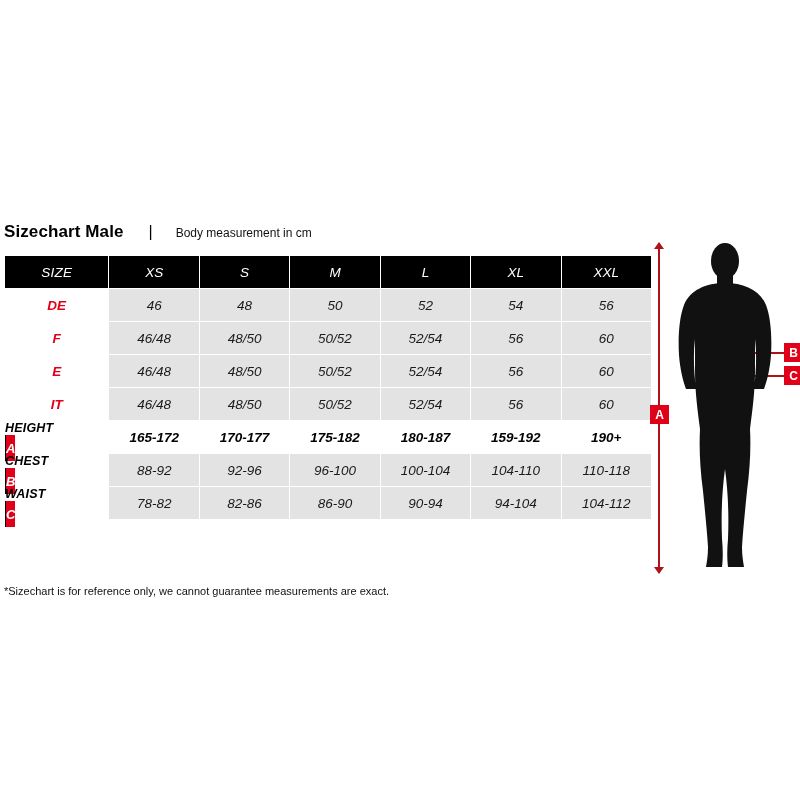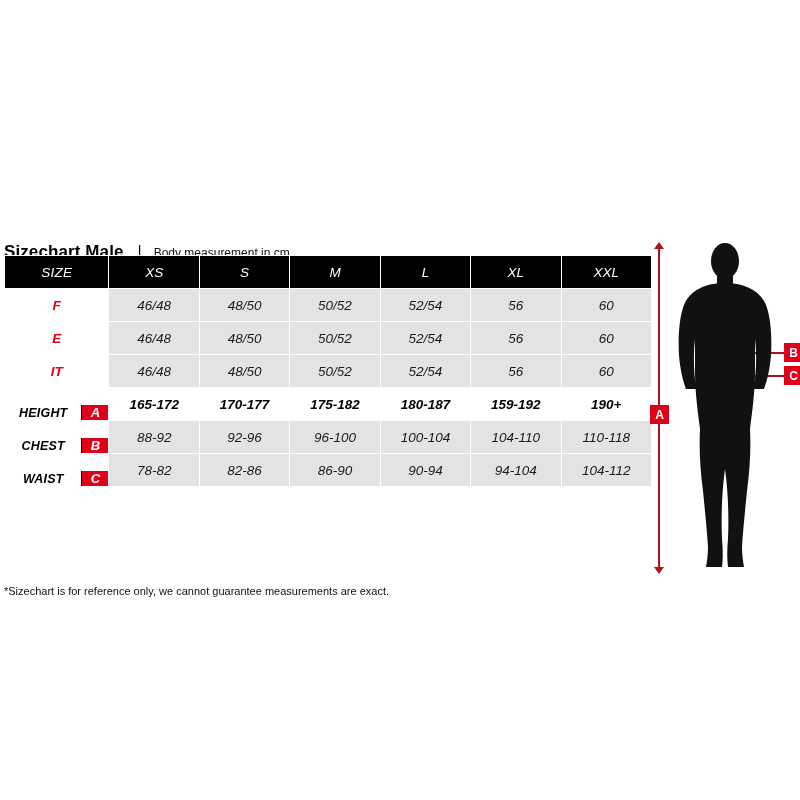--- a/index.html
+++ b/index.html
@@ -23,22 +23,21 @@
     height: 800px;
   }
 
   
   .title-row {
     position: absolute;
     left: 4px;
     top: 222px;
     display: flex;
     align-items: baseline;
-    gap: 0;
-    margin-top: 20px;
+    gap: 11px;
   }
   .title-main {
     font-size: 17px;
     font-weight: bold;
     color: #000000;
     letter-spacing: 0.1px;
   }
   .title-sep {
     font-size: 16px;
     color: #000000;
@@ -118,22 +117,23 @@
   }
 
   
   td.meas-label {
     background: #ffffff;
     border: 1px solid #000000;
     padding: 0;
   }
   .meas-label-inner {
     display: flex;
-    align-items: flex-end;
+    align-items: flex-start;
     height: 32px;
+    flex-direction: column;
   }
   .meas-name {
     flex: 1 1 auto;
     display: flex;
     align-items: center;
     justify-content: center;
     font-weight: bold;
     font-size: 12.5px;
     color: #000000;
     letter-spacing: 0.2px;
@@ -244,20 +244,29 @@
         <tr class="hdr">
           <td class="hdr-size">SIZE</td>
           <td>XS</td>
           <td>S</td>
           <td>M</td>
           <td>L</td>
           <td>XL</td>
           <td>XXL</td>
         </tr>
 
+        <tr>
+          <td class="country">DE</td>
+          <td class="val">46</td>
+          <td class="val">48</td>
+          <td class="val">50</td>
+          <td class="val">52</td>
+          <td class="val">54</td>
+          <td class="val">56</td>
+        </tr>
 
         <tr>
           <td class="country">F</td>
           <td class="val">46/48</td>
           <td class="val">48/50</td>
           <td class="val">50/52</td>
           <td class="val">52/54</td>
           <td class="val">56</td>
           <td class="val">60</td>
         </tr>

